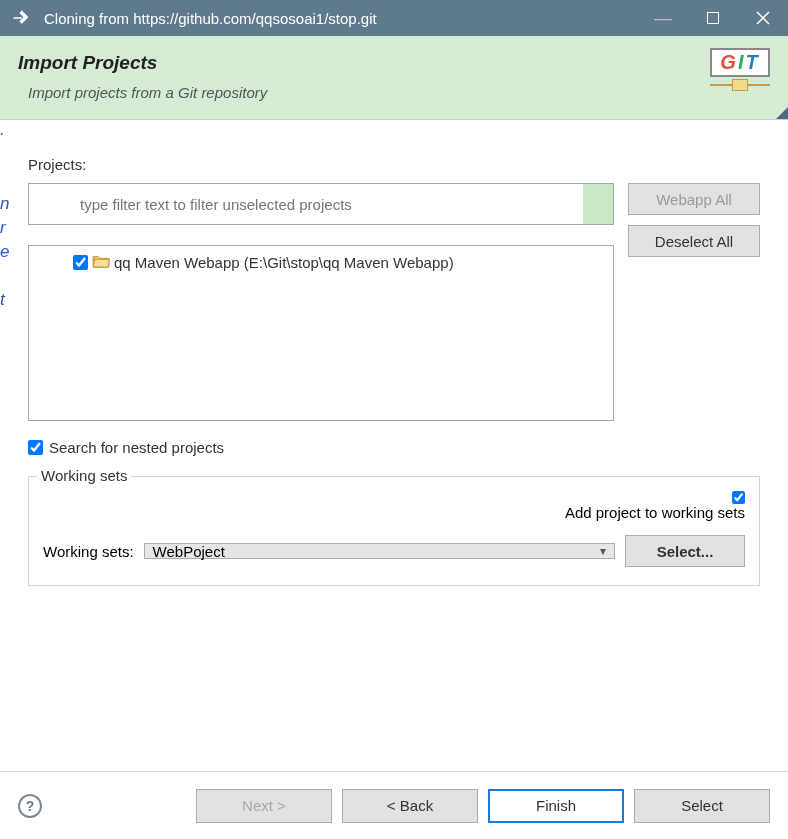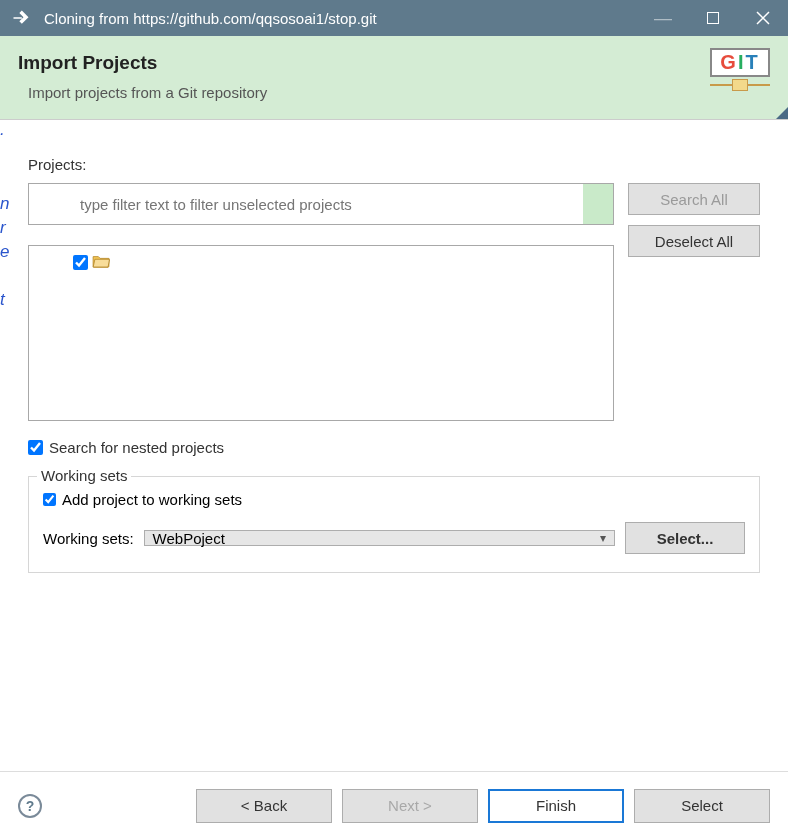--- a/index.html
+++ b/index.html
@@ -8,21 +8,21 @@
 
 .titlebar { height: 36px; background: #5f7a8c; display: flex; align-items: center; color: #fff; font-size: 15px; }
 .titlebar .app-icon { width: 22px; height: 22px; margin: 0 10px; display:flex; align-items:center; justify-content:center; }
 .titlebar .title { flex: 1; padding-left: 2px; }
 .titlebar .ctl { width: 50px; height: 36px; display: flex; align-items: center; justify-content: center; color: #fff; }
 .titlebar .min { font-size: 18px; opacity: 0.5; }
 .titlebar .box { width: 12px; height: 12px; border: 1.5px solid #fff; }
 .titlebar .x svg { width:14px; height:14px; }
 
 
-.banner { background: #d4ecd4; border-bottom: 1px solid #ccc; padding: 16px 22px 18px 18px; position: relative; }
+.banner { background: #d4ecd4; border-bottom: 1px solid #ccc; padding: 16px 22px 18px 18px; position: relative; font-style: italic; }
 .banner h1 { font-size: 19px; font-weight: 600; color: #222; margin-bottom: 10px; }
 .banner p { font-size: 15px; color: #555; padding-left: 10px; }
 .banner .git-badge { position: absolute; right: 18px; top: 12px; text-align:center; }
 .banner .git-text { font-family: Georgia, serif; font-size: 20px; font-weight: bold; letter-spacing: 2px; border: 2px solid #888; padding: 1px 5px; background:#fff; }
 .banner .git-text .g{color:#e74c3c;} .banner .git-text .i{color:#27ae60;} .banner .git-text .t{color:#2980b9;}
 .banner .usb { width:60px; height:8px; margin: 4px auto 0; position:relative; }
 .banner .usb::before { content:''; position:absolute; top:3px; left:0; right:0; height:2px; background:#c89a4a; }
 .banner .usb::after { content:''; position:absolute; left:22px; width:14px; height:10px; background:#f3d98a; border:1px solid #c89a4a; top:-2px; }
 .banner .corner { position:absolute; right:0; bottom:0; width:0; height:0; border-left:12px solid transparent; border-bottom:12px solid #4a6a85; }
 
@@ -44,21 +44,21 @@
 .sidebtns { width:132px; display:flex; flex-direction:column; gap:10px; }
 .btn { height:32px; border:1px solid #adadad; background:#e1e1e1; font-size:15px; color:#333; cursor:pointer; }
 .btn:disabled { color:#9a9a9a; }
 
 .check-row { margin-top: 18px; font-size:15px; color:#333; display:flex; align-items:center; gap:6px; }
 .check-row input[type=checkbox]{ width:15px; height:15px; }
 
 
 .fieldset { border:1px solid #d6d6d6; margin-top: 20px; padding: 14px 14px 18px 14px; position: relative; }
 .fieldset-legend { position:absolute; top:-10px; left:8px; background:#fff; padding:0 4px; font-size:15px; color:#333; }
-.ws-row1 { display:flex; align-items:center; gap:6px; font-size:15px; margin-bottom: 14px; }
+.ws-row1 { display:flex; align-items:flex-end; font-size:15px; margin-bottom: 14px; flex-direction: column; }
 .ws-row2 { display:flex; align-items:center; gap:10px; font-size:15px; }
 .ws-row2 .ws-label {}
 .ws-select { flex:1; height:16px; border:1px solid #adadad; background:#e6e6e6; display:flex; align-items:center; padding:0 8px; justify-content:space-between; }
 .ws-select .chev { font-size:12px; color:#555; }
 .ws-selectbtn { width:120px;font-weight:bold; }
 
 
 .footer { position:absolute; bottom:0; left:0; right:0; border-top:1px solid #ddd; height:68px; display:flex; align-items:center; padding: 0 18px; gap:10px; background:#fff; }
 .footer .help { width:24px; height:24px; border:2px solid #7a8a99; border-radius:50%; color:#5f7a8c; font-weight:bold; font-size:14px; display:flex; align-items:center; justify-content:center; margin-right:auto; }
 .footer .fbtn { width:136px; height:34px; border:1px solid #adadad; background:#e1e1e1; font-size:15px; color:#333; cursor:pointer; }
@@ -110,25 +110,26 @@
       </div>
       <div class="tree">
         <div class="tree-item">
           <input type="checkbox" checked="" style="">
           <span class="folder-icon">
             <svg viewBox="0 0 20 16">
                 <path fill="#f4c757" stroke="#b88a2a" d="M1 3h6l2 2h10v9a1 1 0 0 1-1 1H2a1 1 0 0 1-1-1V3z"></path>
                 <path fill="#fff" stroke="#b88a2a" d="M3 6h17l-2 9H1z" fill-opacity="0.4"></path>
               </svg>
           </span>
+          <span>qq Maven Webapp (E:\Git\stop\qq Maven Webapp)</span>
         </div>
       </div>
     </div>
     <div class="sidebtns">
-      <button class="btn" disabled="">Search All</button>
+      <button class="btn" disabled="">Webapp All</button>
       <button class="btn">Deselect All</button>
     </div>
   </div>
 
   <label class="check-row">
     <input type="checkbox" checked="" style="">
     <span>Search for nested projects</span>
   </label>
 
   <div class="fieldset">
@@ -143,22 +144,22 @@
         <span>WebPoject</span>
         <span class="chev">▾</span>
       </div>
       <button class="btn ws-selectbtn">Select...</button>
     </div>
   </div>
 </div>
 
 <div class="footer">
   <div class="help">?</div>
+  <button class="fbtn" disabled="">Next &gt;</button>
   <button class="fbtn">&lt; Back</button>
-  <button class="fbtn" disabled="">Next &gt;</button>
   <button class="fbtn primary">Finish</button>
   <button class="fbtn">Select</button>
 </div>
 
 <div class="edge">
   <span style="top:120px">.</span>
   <span style="top:194px">n</span>
   <span style="top:218px">r</span>
   <span style="top:242px">e</span>
   <span style="top:290px">t</span>

